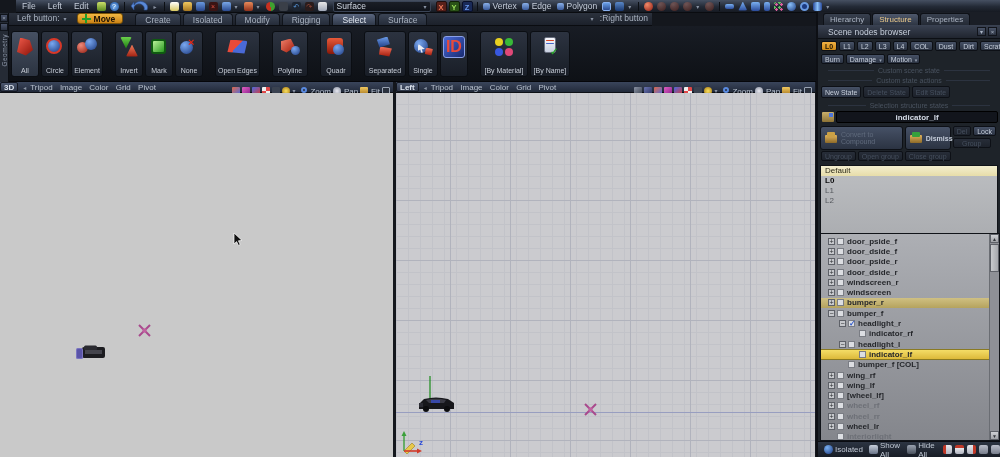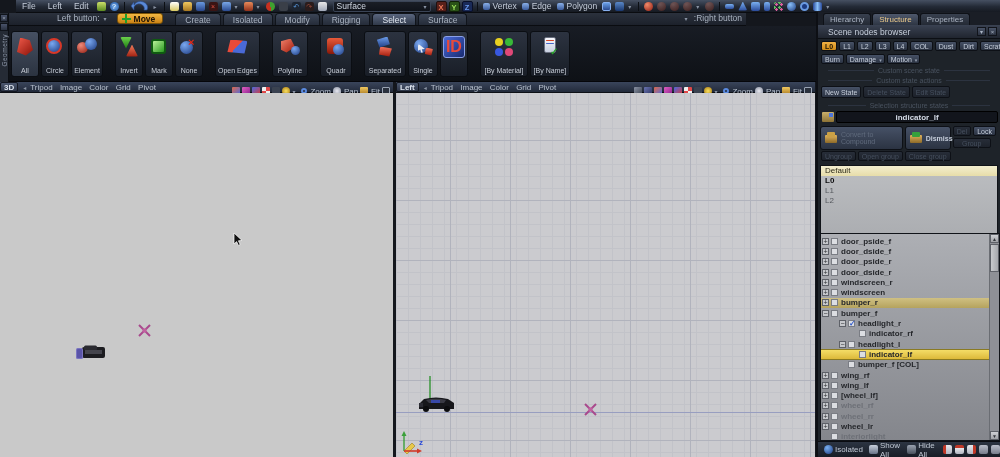--- a/index.html
+++ b/index.html
@@ -15,23 +15,23 @@
     font-size:7px;line-height:9px;text-align:center;color:#fff;}
   .sep{width:1px;height:9px;background:#0c0f14;margin:0 3px;flex:none;}
   #screen-dd{width:98px;height:11px;background:linear-gradient(#1a1e26,#10131a);
     border:1px solid #3a4456;border-radius:2px;display:flex;align-items:center;
     padding:0 3px;color:#d2d9e4;margin:0 4px;}
   #screen-dd .caret{margin-left:auto;color:#8a93a3;font-size:6px;}
   .axbtn{width:11px;height:11px;border-radius:2px;font-size:7.5px;font-weight:bold;
     text-align:center;line-height:11px;margin:0 1px;}
   .mode-lbl{margin:0 3px 0 1px;}
   
-  #row2{position:absolute;left:9px;top:13px;width:737px;height:13px;
+  #row2{position:absolute;left:9px;top:13px;width:643px;height:13px;
     background:linear-gradient(#2b313d,#1c212b);display:flex;align-items:flex-end;
-    font-size:8.5px;color:#aab3c1;border-bottom:1px solid #0a0c10;padding-left:40px;}
+    font-size:8.5px;color:#aab3c1;border-bottom:1px solid #0a0c10;}
   #left-button-lbl{margin:0 2px 2px 8px;}
   #move-btn{height:11px;margin:0 12px 1px 6px;padding:0 7px 0 4px;border-radius:3px;
     background:linear-gradient(#f2b842,#cc8316);color:#1c1205;font-weight:bold;
     display:flex;align-items:flex-start;border:1px solid #7a5208;}
   .move-cross{width:9px;height:9px;position:relative;margin-right:3px;}
   .move-cross::before{content:"";position:absolute;left:3.5px;top:0;width:2px;height:9px;background:#1f9e2c;}
   .move-cross::after{content:"";position:absolute;top:3.5px;left:0;height:2px;width:9px;background:#1f9e2c;}
   .tab{height:12px;line-height:12px;padding:0 9px;margin-right:2px;border-radius:4px 4px 0 0;
     background:linear-gradient(#3c4556,#252c39);border:1px solid #10141b;border-bottom:none;}
   .tab.active{background:linear-gradient(#5a667f,#303949);color:#e4eaf3;}
@@ -55,21 +55,21 @@
   .tico{width:22px;height:22px;position:relative;flex:none;margin-top:2px;}
   .shape{position:absolute;border-radius:2px;}
   .tgap{width:10px;flex:none;}
   
   .vp-header{position:absolute;height:11px;background:linear-gradient(#3a455b,#222a3a);
     display:flex;align-items:center;font-size:8px;color:#b9c2cf;border-bottom:1px solid #0d1016;}
   .vp-tag{height:10px;line-height:10px;padding:0 3px;background:linear-gradient(#4c5870,#2d3547);
     border:1px solid #131721;border-radius:2px;margin-right:3px;font-weight:bold;color:#dde4ef;}
   .vp-menu span{margin:0 5px 0 0;}
   .vp-arrow{color:#8a93a3;font-size:6px;margin:0 4px 0 2px;}
-  .vp-icons{margin-left:auto;display:flex;align-items:center;margin-top:8px;}
+  .vp-icons{margin-left:auto;display:flex;align-items:flex-start;margin-top:8px;}
   .vico{width:8px;height:8px;border-radius:1px;margin-left:2px;flex:none;}
   .navlbl{margin-left:3px;color:#b9c2cf;}
   #vp3d-content{position:absolute;left:0;top:93px;width:393px;height:364px;background:#c9c9c9;}
   #vpdiv{position:absolute;left:393px;top:82px;width:3px;height:375px;background:#14171d;}
   #vpleft-content{position:absolute;left:396px;top:93px;width:419px;height:364px;
     background-color:#cbcbcf;
     background-image:
       linear-gradient(#b1b3bd 1px,transparent 1px),
       linear-gradient(90deg,#b1b3bd 1px,transparent 1px),
       linear-gradient(#c2c3c9 1px,transparent 1px),
@@ -121,21 +121,21 @@
   #statebox{margin:2px 2px 0;height:80px;background:linear-gradient(#bcbec1,#a9abaf);
     border:1px solid #101318;overflow:hidden;}
   .lrow{height:10px;line-height:10px;padding-left:4px;font-size:8px;color:#55585e;}
   .lrow.selected{background:linear-gradient(#f3eecf,#e7dda9);color:#2c2a18;}
   .lrow.bold{color:#0c0c0e;font-weight:bold;}
   
   #treewrap{position:absolute;left:2px;top:221px;width:180px;height:208px;
     background:linear-gradient(#adafb4,#84868c);border:1px solid #101318;overflow:hidden;}
   #tree{position:absolute;left:0;top:2px;width:168px;}
   .trow{height:10.3px;display:flex;align-items:center;font-size:8px;font-weight:bold;
-    color:#25272b;padding-left:1px;white-space:nowrap;}
+    color:#25272b;padding-left:7px;white-space:nowrap;}
   .trow.lv1{padding-left:18px;}
   .trow.lv2{padding-left:29px;}
   .trow.dim{color:#6d7077;}
   .trow.highlighted{background:linear-gradient(#cfc083,#b5a35e);}
   .trow.selected{background:linear-gradient(#f4dd67,#dcb93a);border-top:1px solid #8a7a22;
     border-bottom:1px solid #8a7a22;height:10.3px;}
   .exp{width:7px;height:7px;flex:none;background:#c6c8cc;border:1px solid #5e6168;
     font-size:7px;line-height:5px;text-align:center;color:#2a2c30;visibility:hidden;margin-right:2px;font-weight:normal;}
   .trow.plus .exp{visibility:visible;}
   .trow.plus .exp::before{content:"+";}

